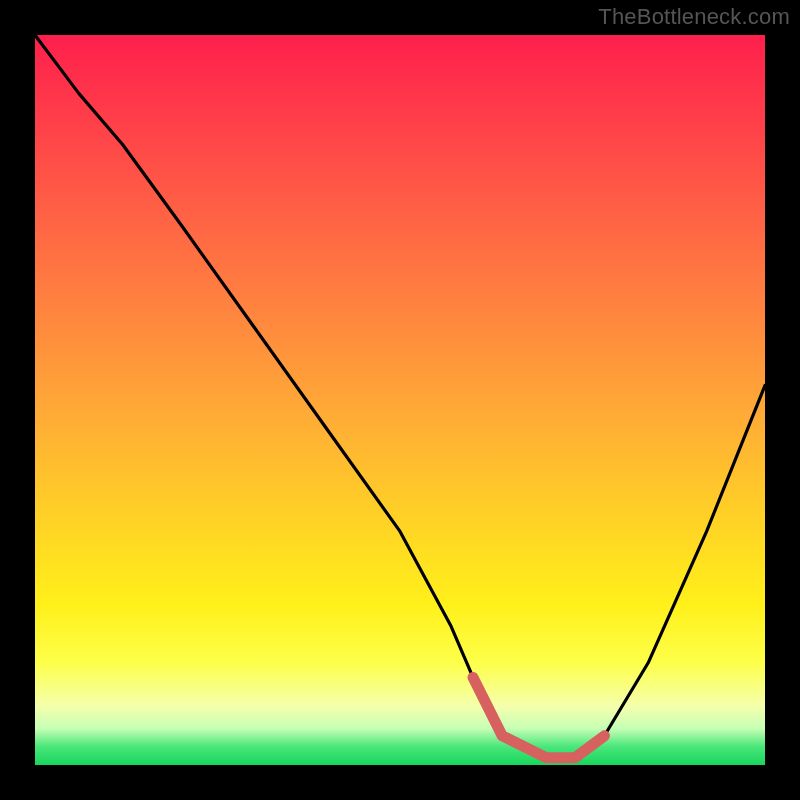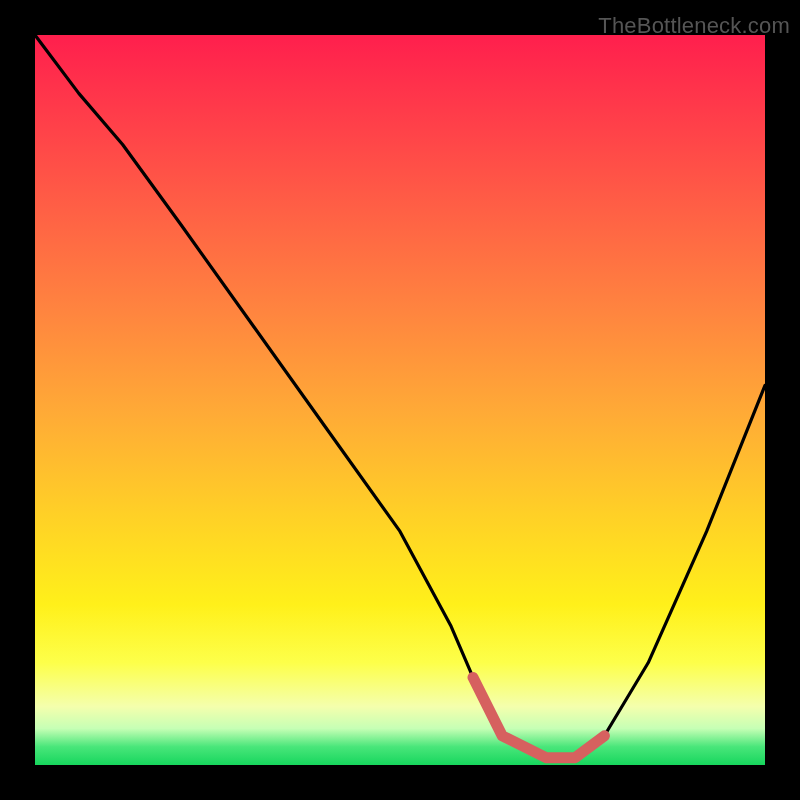--- a/index.html
+++ b/index.html
@@ -12,21 +12,21 @@
     overflow: hidden;
   }
   .frame {
     position: relative;
     width: 800px;
     height: 800px;
     background: #000;
   }
   .attribution {
     position: absolute;
-    top: 13px;
+    top: 4px;
     right: 10px;
     color: #555;
     font-size: 22px;
     font-weight: 500;
     letter-spacing: 0.2px;
   }
   .plot {
     position: absolute;
     left: 35px;
     top: 35px;

